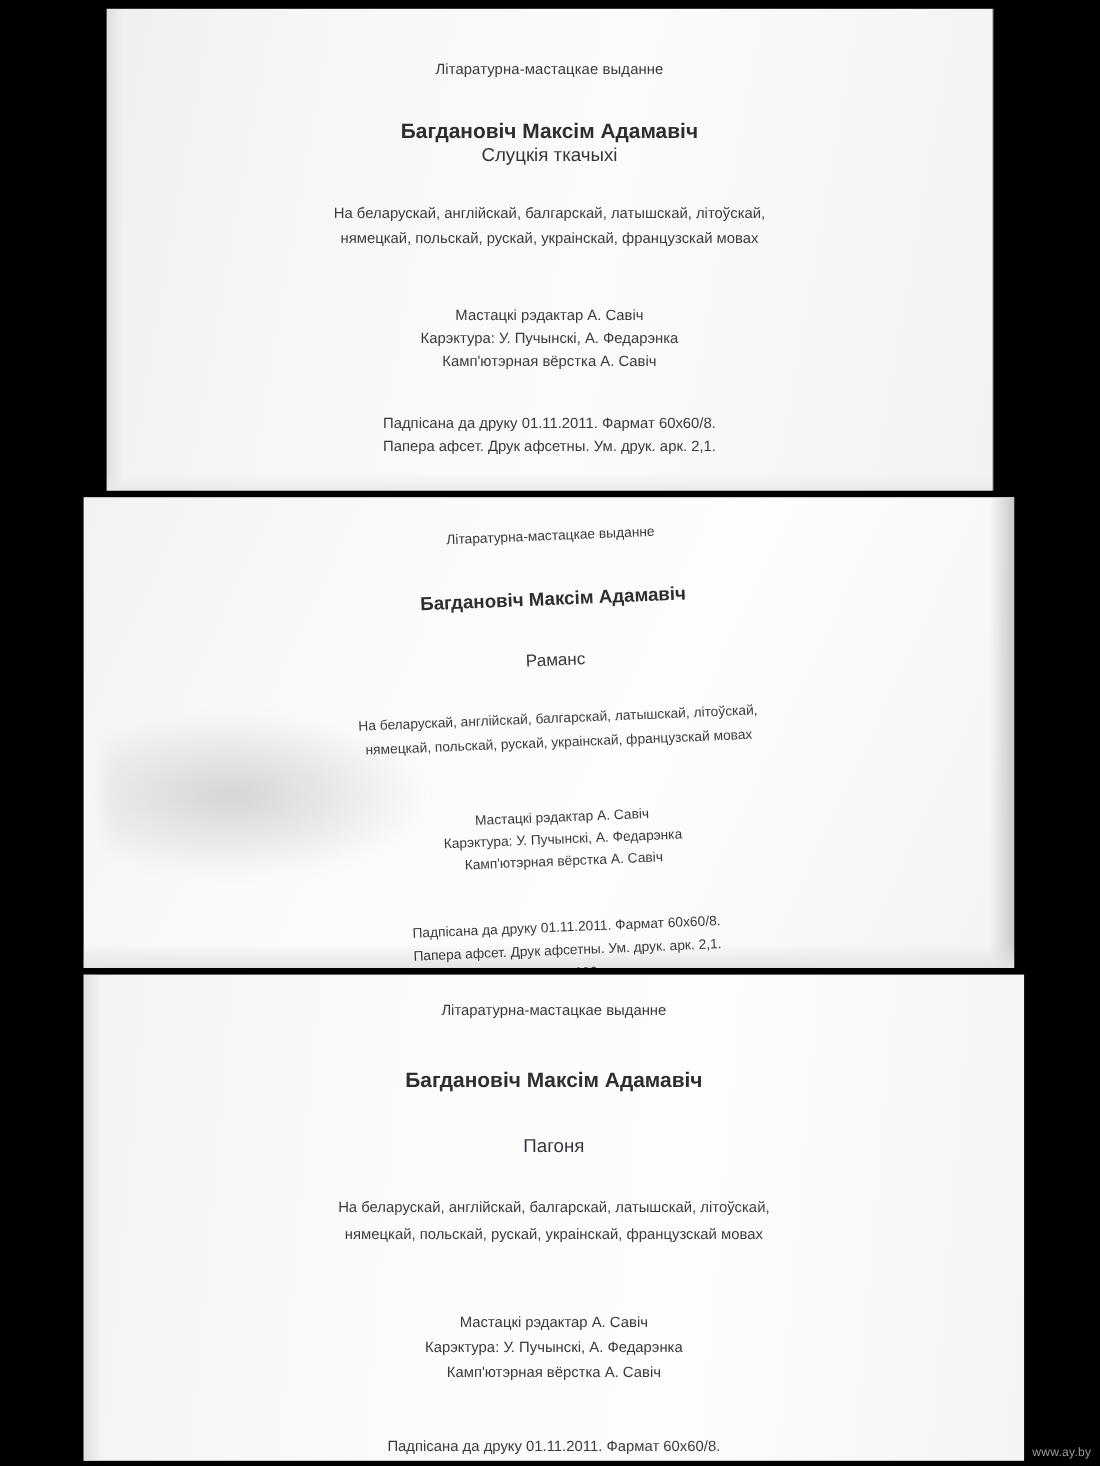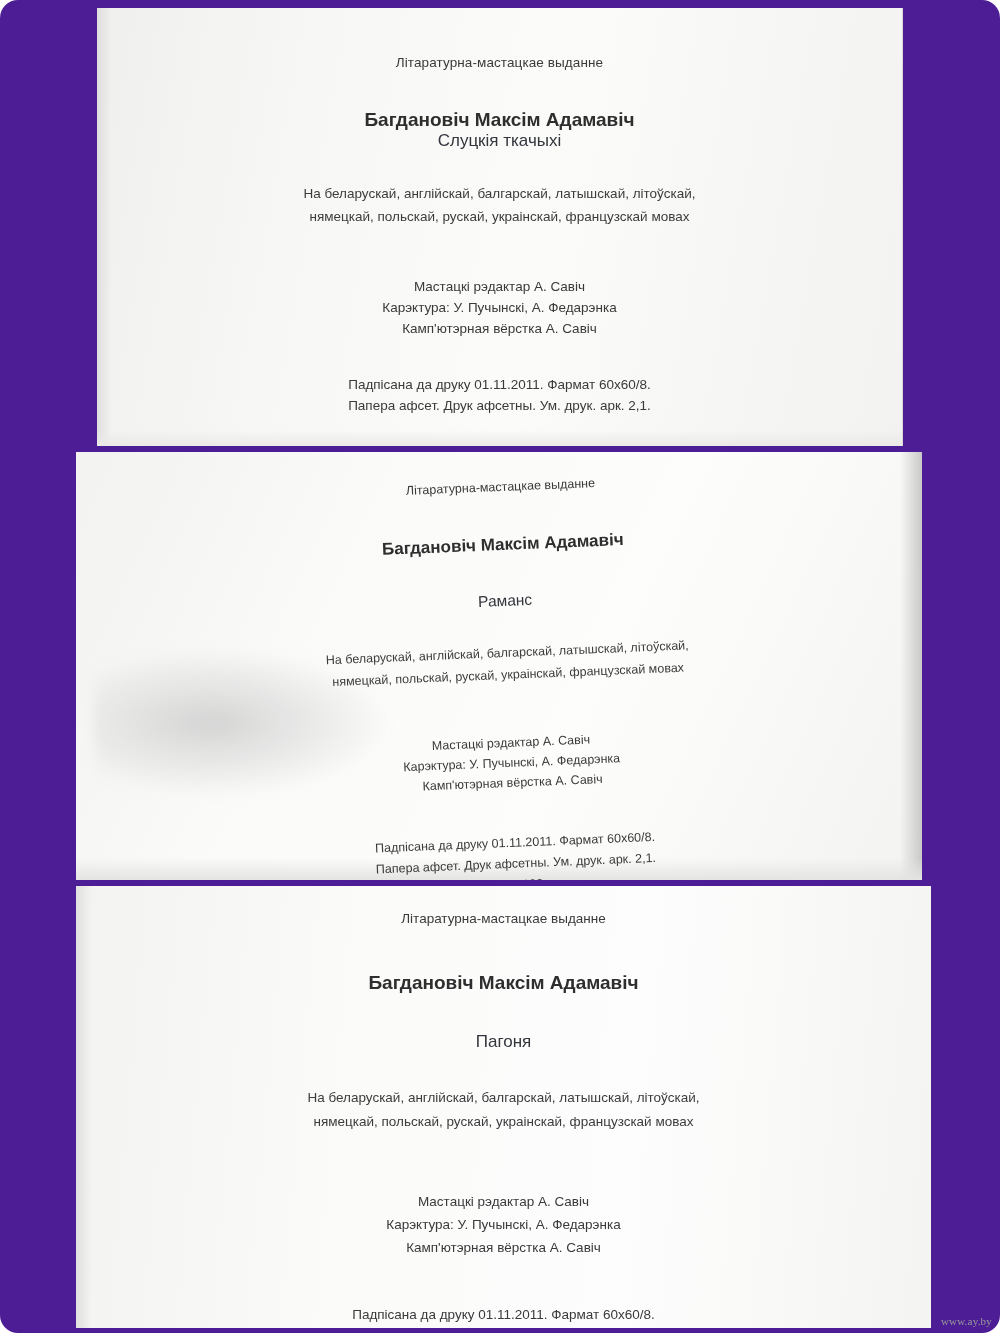--- a/index.html
+++ b/index.html
@@ -13,22 +13,21 @@
     font-family: "Liberation Sans", sans-serif;
     position: relative;
     overflow: hidden;
   }
   .page {
     position: absolute;
     left: 0;
     top: 0;
     width: 1000px;
     height: 1333px;
-    background: #4c1d95;
-    border-radius: 18px;
+    background: #000000;
   }
 
   
   .scan {
     position: absolute;
     box-sizing: border-box;
     overflow: hidden;
     background: #f4f4f2;
     color: #3b3b3b;
     text-align: center;
@@ -129,21 +128,20 @@
   #scan3 .l-credits { font-size: 13.5px; margin-top: 56px; line-height: 23px; color: #3a3a3a; }
   #scan3 .l-imprint { font-size: 13.5px; margin-top: 44px; line-height: 23px; color: #3a3a3a; }
 
   .watermark {
     position: absolute;
     right: 8px;
     bottom: 6px;
     font-size: 11px;
     color: #9a9a9a;
     letter-spacing: .2px;
-    font-family: Liberation Serif, serif;
   }
 </style>
 </head>
 <body>
 
 <div class="page">
 
   <div class="scan" id="scan1">
     <div class="edge-left"></div>
     <div class="edge-bottom"></div>

